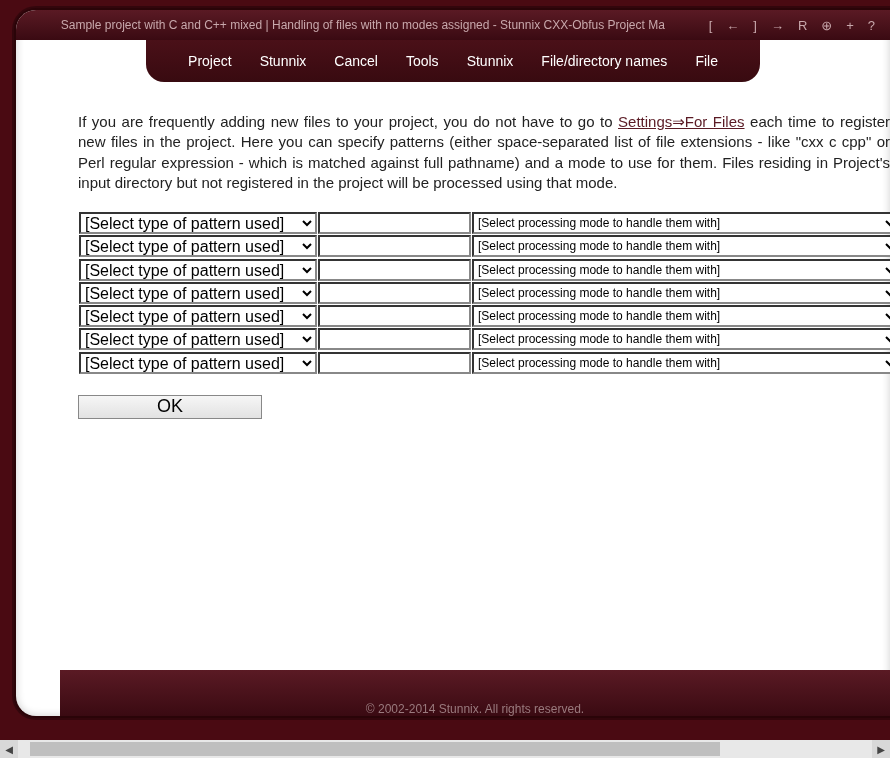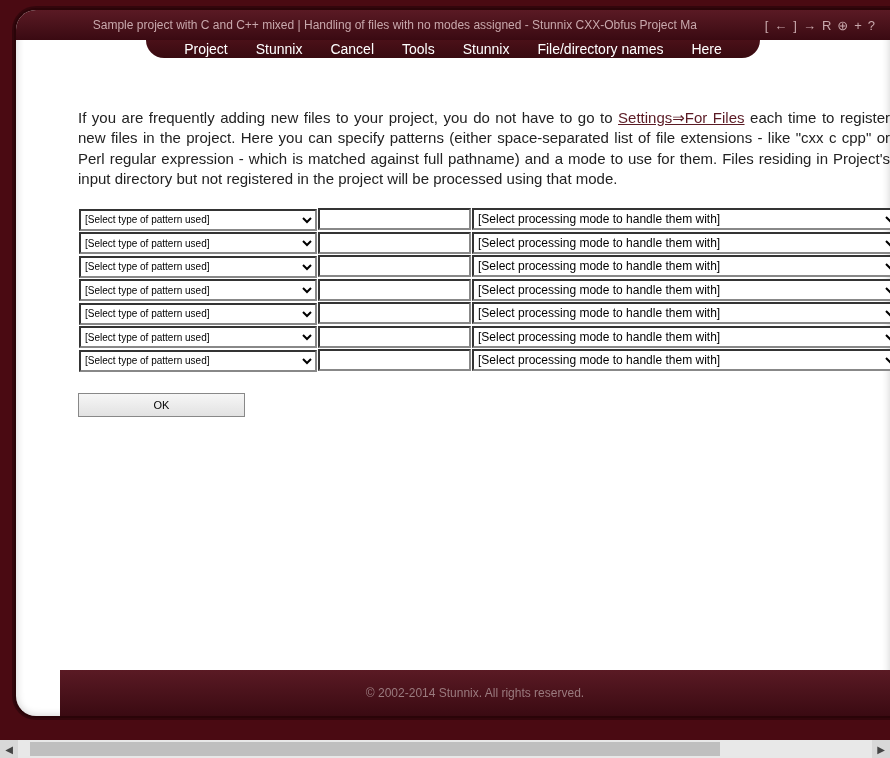--- a/index.html
+++ b/index.html
@@ -23,78 +23,78 @@
   border: 2px solid #2a0408;
   border-right: none;
   overflow: hidden;
 }
 .title-bar {
   background: linear-gradient(#5a1a24, #3a0a12);
   height: 30px;
   display: flex;
   align-items: center;
   padding: 0 12px;
-  gap: 0;
+  gap: 8px;
   justify-content: flex-end;
 }
 .title-text {
   color: #c8a8ac;
   font-size: 12px;
   white-space: nowrap;
   flex: 1;
   text-align: center;
   overflow: hidden;
 }
 .title-icon {
   color: #c8a8ac;
   font-size: 13px;
   cursor: pointer;
   padding: 0 3px;
 }
 .menu-bar {
   background: linear-gradient(#4a1018, #380a10);
-  height: 18px;
+  height: 42px;
   display: flex;
   justify-content: center;
   align-items: center;
   gap: 0;
   border-radius: 0 0 18px 18px;
   margin: 0 130px;
 }
 .menu-item {
   color: #fff;
   font-size: 14px;
   padding: 6px 14px;
   cursor: pointer;
 }
 .content {
   padding: 30px 0 20px 62px;
   color: #222;
   font-size: 15px;
   line-height: 1.35;
   text-align: justify;
 }
-.content p { margin-bottom: 14px; margin-top: 20px; }
+.content p { margin-bottom: 14px; }
 .link {
   color: #5a1a24;
   text-decoration: underline;
   cursor: pointer;
 }
 .rules-table {
   margin-top: 18px;
   border-collapse: separate;
   border-spacing: 1px;
 }
 .rules-table td {
   padding: 0;
 }
 select.pattern-type {
   width: 238px;
   height: 22px;
-  font-size: 10px;
+  font-size: 16px;
   border: 2px inset #888;
   background: #fff;
 }
 input.pattern-input {
   width: 153px;
   height: 22px;
   border: 2px inset #888;
   background: #fff;
   font-size: 12px;
   padding: 0 3px;
@@ -105,36 +105,36 @@
   border: 2px inset #888;
   background: #fff;
   width: 428px;
 }
 .buttons {
   margin-top: 20px;
   display: flex;
   gap: 2px;
 }
 .btn {
-  width: 167px;
+  width: 184px;
   height: 24px;
   background: linear-gradient(#f6f6f6,#e2e2e2);
   border: 1px solid #888;
-  font-size: 11px;
+  font-size: 18px;
   cursor: pointer;
 }
 .footer {
   position: absolute;
   bottom: 0;
   left: 0;
   right: 0;
   height: 46px;
   background: linear-gradient(#5a1a24, #3a0a12);
   display: flex;
-  align-items: center;
+  align-items: flex-end;
   justify-content: center;
   color: #9a7a7e;
   font-size: 12px;
   margin-left: 44px;
 }
 .h-scroll {
   position: absolute;
   bottom: 0;
   left: 0;
   right: 0;
@@ -184,21 +184,21 @@
     <span class="title-icon">+</span>
     <span class="title-icon">?</span>
   </div>
   <div class="menu-bar">
     <span class="menu-item">Project</span>
     <span class="menu-item">Stunnix</span>
     <span class="menu-item">Cancel</span>
     <span class="menu-item">Tools</span>
     <span class="menu-item">Stunnix</span>
     <span class="menu-item">File/directory names</span>
-    <span class="menu-item">Here</span>
+    <span class="menu-item">File</span>
   </div>
 
   <div class="content">
     <p>
       <span>If you are frequently adding new files to your project, you do not have to go to </span><a class="link">Settings⇒For Files</a><span> each time to register new files in the project. Here you can specify patterns (either space-separated list of file extensions - like "cxx c cpp" or Perl regular expression - which is matched against full pathname) and a mode to use for them. Files residing in Project's input directory but not registered in the project will be processed using that mode.</span>
     </p>
 
     <table class="rules-table">
       <tbody id="rules-body">
           <tr>

